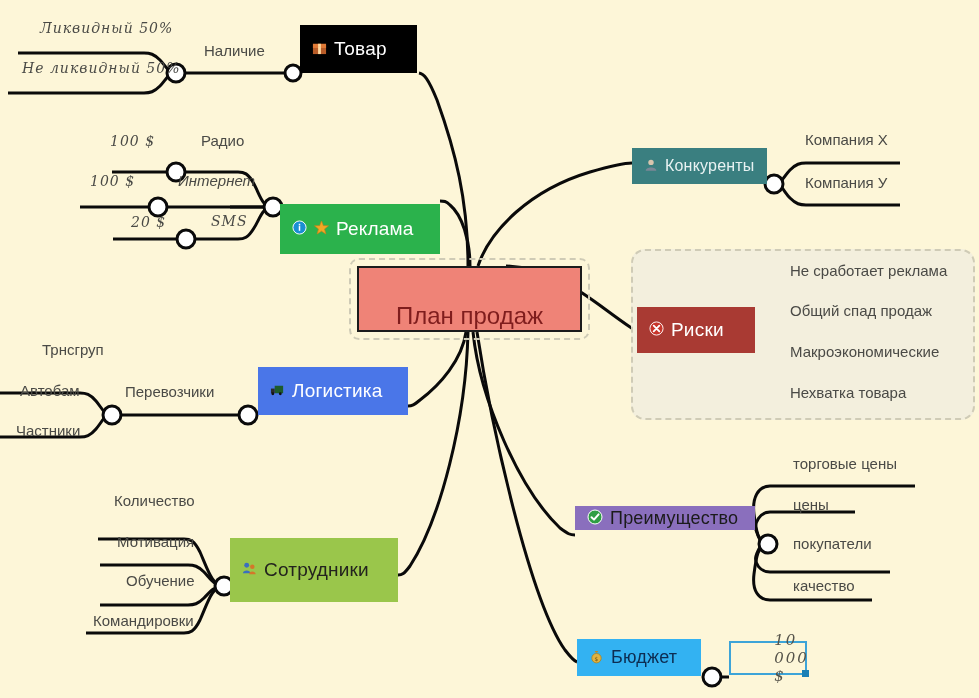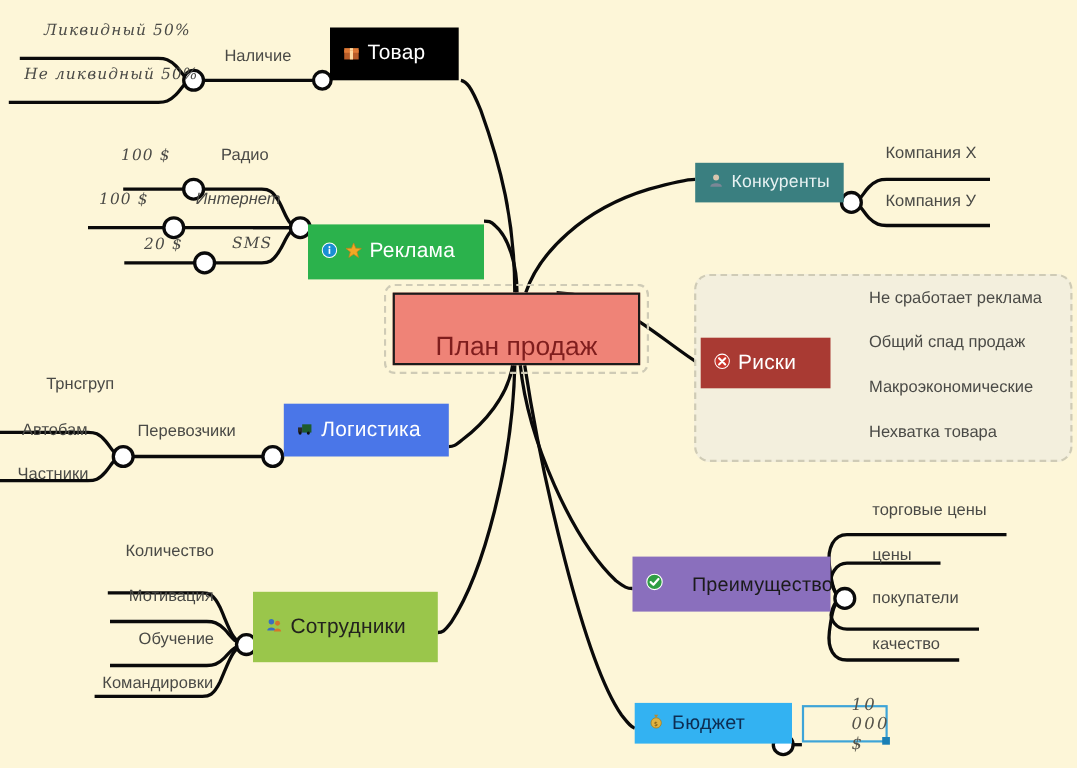--- a/index.html
+++ b/index.html
@@ -244,31 +244,31 @@
   <div class="node" style="left:637px; top:307px; width:118px; height:46px; background:#a93a33; color:#ffffff;">
     <span class="nicon">
       <svg width="15" height="15" viewBox="0 0 16 16">
         <circle cx="8" cy="8" r="7" fill="#c7352b" stroke="#ffffff" stroke-width="1"></circle>
         <path d="M5 5 L11 11 M11 5 L5 11" stroke="#ffffff" stroke-width="2" stroke-linecap="round"></path>
       </svg>
     </span>
     <span>Риски</span>
   </div>
 
-  <div class="node" style="left:575px; top:506px; width:180px; height:50px; background:#8a6fbd; color:#1b1b1b; font-size:18px;gap:19px;">
+  <div class="node" style="left:575px; top:506px; width:180px; height:24px; background:#8a6fbd; color:#1b1b1b; font-size:18px;">
     <span class="nicon">
       <svg width="16" height="16" viewBox="0 0 16 16">
         <circle cx="8" cy="8" r="7" fill="#2f9e44" stroke="#ffffff" stroke-width="1"></circle>
         <path d="M4.5 8.2 L7 10.6 L11.6 5.4" stroke="#ffffff" stroke-width="2" fill="none" stroke-linecap="round" stroke-linejoin="round"></path>
       </svg>
     </span>
     <span>Преимущество</span>
   </div>
 
-  <div class="node" style="left:577px; top:639px; width:143px; height:37px; background:#33b2f2; color:#0d2d52; font-size:18px;">
+  <div class="node" style="left:577px; top:639px; width:124px; height:37px; background:#33b2f2; color:#0d2d52; font-size:18px;">
     <span class="nicon">
       <svg width="15" height="15" viewBox="0 0 16 16">
         <path d="M6 2 L10 2 L8.6 4 L7.4 4 Z" fill="#b8892c"></path>
         <ellipse cx="8" cy="9.8" rx="5" ry="5" fill="#e0b341" stroke="#a8801f" stroke-width="0.8"></ellipse>
         <text x="8" y="12.4" font-size="6" text-anchor="middle" fill="#6b4e10" font-family="DejaVu Sans, sans-serif">$</text>
       </svg>
     </span>
     <span>Бюджет</span>
   </div>
 

